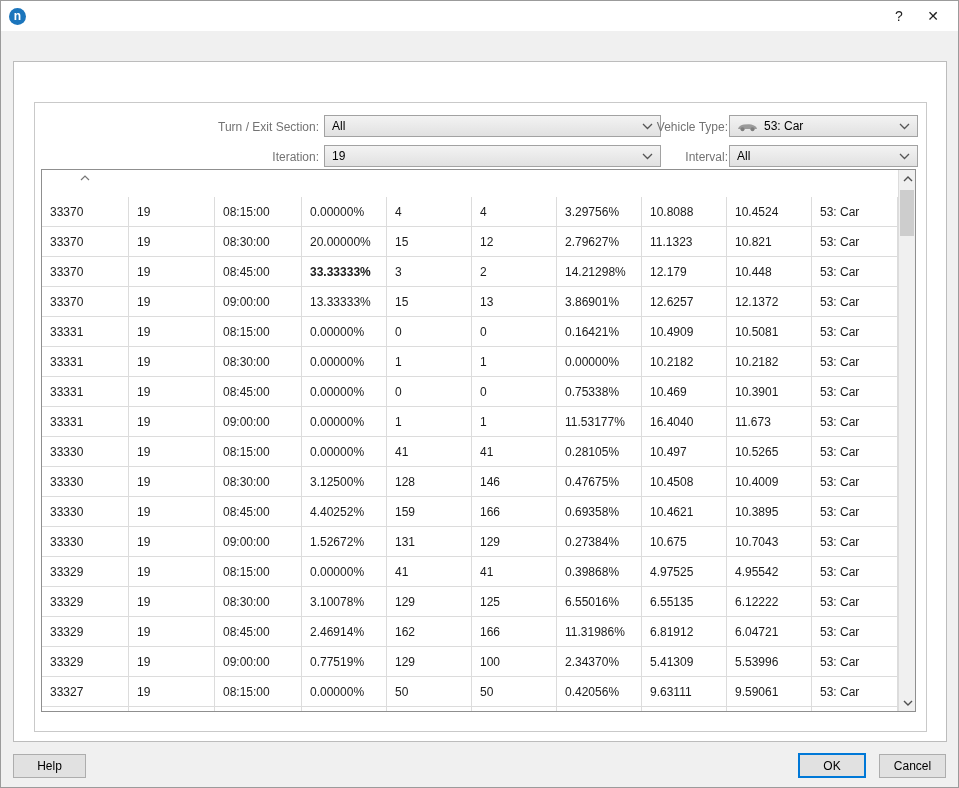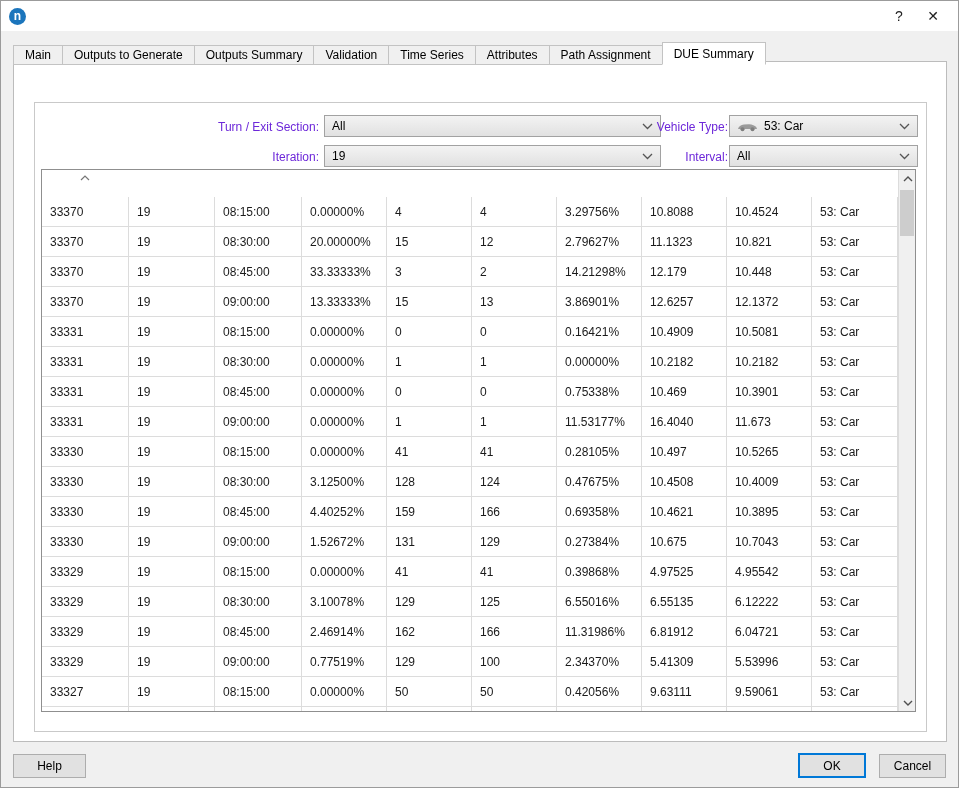--- a/index.html
+++ b/index.html
@@ -25,21 +25,21 @@
   .tabbar-sub { left:33px; top:82px; }
   .tab { background:#f0f0f0; border:1px solid #c3c3c3; margin-right:-1px; padding:3px 11px 3px 11px;
     height:20px; display:flex; align-items:center; white-space:nowrap; font-size:12px; }
   .tab.active { background:#ffffff; height:23px; border-bottom:1px solid #ffffff; z-index:6; position:relative; }
   
   .panel-main { position:absolute; left:12px; top:60px; width:934px; height:681px;
     background:#ffffff; border:1px solid #bcbcbc; z-index:1; }
   .panel-sub { position:absolute; left:33px; top:101px; width:893px; height:630px;
     background:#ffffff; border:1px solid #c9c9c9; z-index:2; }
   
-  .flt-label { position:absolute; z-index:4; text-align:right; font-size:12px; color:#6d28d9; }
+  .flt-label { position:absolute; z-index:4; text-align:right; font-size:12px; color:#737373; }
   .combo { position:absolute; z-index:4; height:22px; background:linear-gradient(#f3f3f3,#e1e1e1);
     border:1px solid #a2a2a2; display:flex; align-items:center; padding:0 7px; font-size:12px; }
   .combo .chev { margin-left:auto; }
   .car-ic { margin-right:6px; display:flex; align-items:center; }
   
   .table { position:absolute; left:40px; top:168px; width:875px; height:543px; z-index:4;
     background:#ffffff; border:1px solid #8f8f8f; overflow:hidden; }
   .thead { position:absolute; left:0; top:0; right:17px; height:27px; display:flex;
     background:#ffffff; border-bottom:1px solid #d4d4d4; }
   .hcell { height:27px; display:flex; align-items:center; justify-content:center;
@@ -67,30 +67,20 @@
 
 <div class="window">
 
   <div class="titlebar">
     <div class="logo">n</div>
     <div class="tb-spacer"></div>
     <div class="tb-btn">?</div>
     <div class="tb-btn">✕</div>
   </div>
 
-  <div class="tabbar tabbar-main" id="main-tabs">
-      <div class="tab">Main</div>
-      <div class="tab">Outputs to Generate</div>
-      <div class="tab">Outputs Summary</div>
-      <div class="tab">Validation</div>
-      <div class="tab">Time Series</div>
-      <div class="tab">Attributes</div>
-      <div class="tab">Path Assignment</div>
-      <div class="tab active">DUE Summary</div>
-    </div>
 
   <div class="panel-main"></div>
 
 
   <div class="panel-sub"></div>
 
   <div class="flt-label" style="left:120px; top:119px; width:198px;">Turn / Exit Section:</div>
   <div class="combo" style="left:323px; top:114px; width:337px;">
     <span>All</span>
     <span class="chev">
@@ -165,21 +155,21 @@
           <div class="cell" style="width: 85px;">12</div>
           <div class="cell" style="width: 85px;">2.79627%</div>
           <div class="cell" style="width: 85px;">11.1323</div>
           <div class="cell" style="width: 85px;">10.821</div>
           <div class="cell" style="width: 87px; flex: 1 1 0%;">53: Car</div>
         </div>
         <div class="row">
           <div class="cell" style="width: 87px;">33370</div>
           <div class="cell" style="width: 86px;">19</div>
           <div class="cell" style="width: 87px;">08:45:00</div>
-          <div class="cell" style="width: 85px;">33.33333%</div>
+          <div class="cell" style="width: 85px; font-weight: bold;">33.33333%</div>
           <div class="cell" style="width: 85px;">3</div>
           <div class="cell" style="width: 85px;">2</div>
           <div class="cell" style="width: 85px;">14.21298%</div>
           <div class="cell" style="width: 85px;">12.179</div>
           <div class="cell" style="width: 85px;">10.448</div>
           <div class="cell" style="width: 87px; flex: 1 1 0%;">53: Car</div>
         </div>
         <div class="row">
           <div class="cell" style="width: 87px;">33370</div>
           <div class="cell" style="width: 86px;">19</div>
@@ -251,21 +241,21 @@
           <div class="cell" style="width: 85px;">10.497</div>
           <div class="cell" style="width: 85px;">10.5265</div>
           <div class="cell" style="width: 87px; flex: 1 1 0%;">53: Car</div>
         </div>
         <div class="row">
           <div class="cell" style="width: 87px;">33330</div>
           <div class="cell" style="width: 86px;">19</div>
           <div class="cell" style="width: 87px;">08:30:00</div>
           <div class="cell" style="width: 85px;">3.12500%</div>
           <div class="cell" style="width: 85px;">128</div>
-          <div class="cell" style="width: 85px;">124</div>
+          <div class="cell" style="width: 85px;">146</div>
           <div class="cell" style="width: 85px;">0.47675%</div>
           <div class="cell" style="width: 85px;">10.4508</div>
           <div class="cell" style="width: 85px;">10.4009</div>
           <div class="cell" style="width: 87px; flex: 1 1 0%;">53: Car</div>
         </div>
         <div class="row">
           <div class="cell" style="width: 87px;">33330</div>
           <div class="cell" style="width: 86px;">19</div>
           <div class="cell" style="width: 87px;">08:45:00</div>
           <div class="cell" style="width: 85px;">4.40252%</div>

